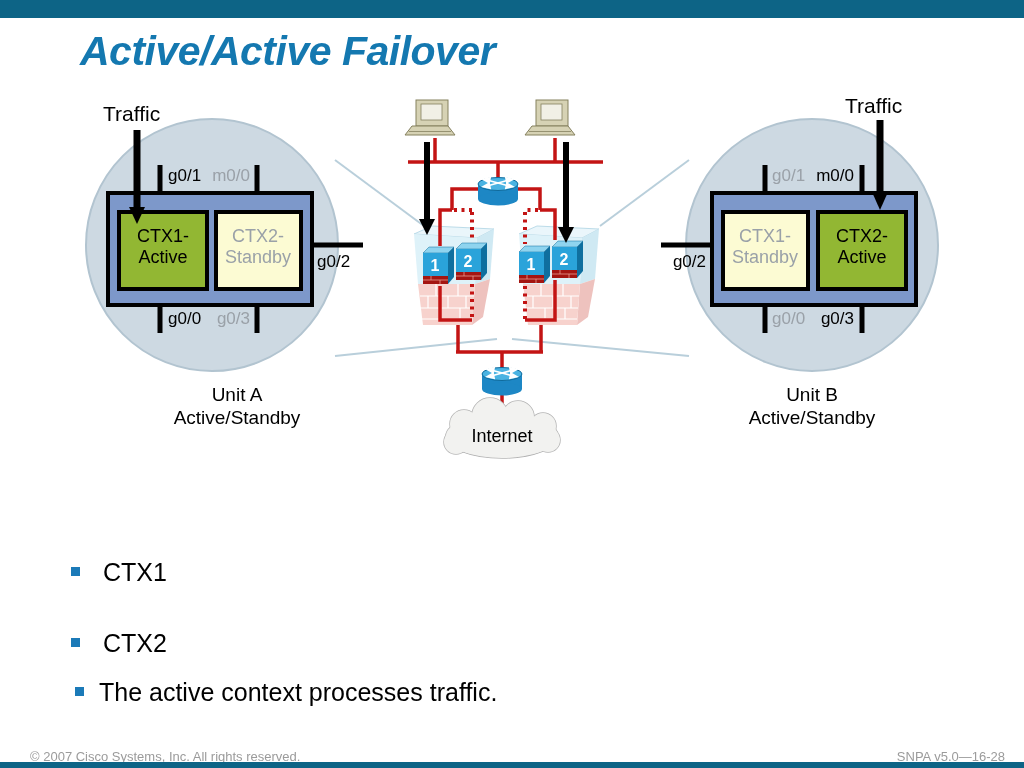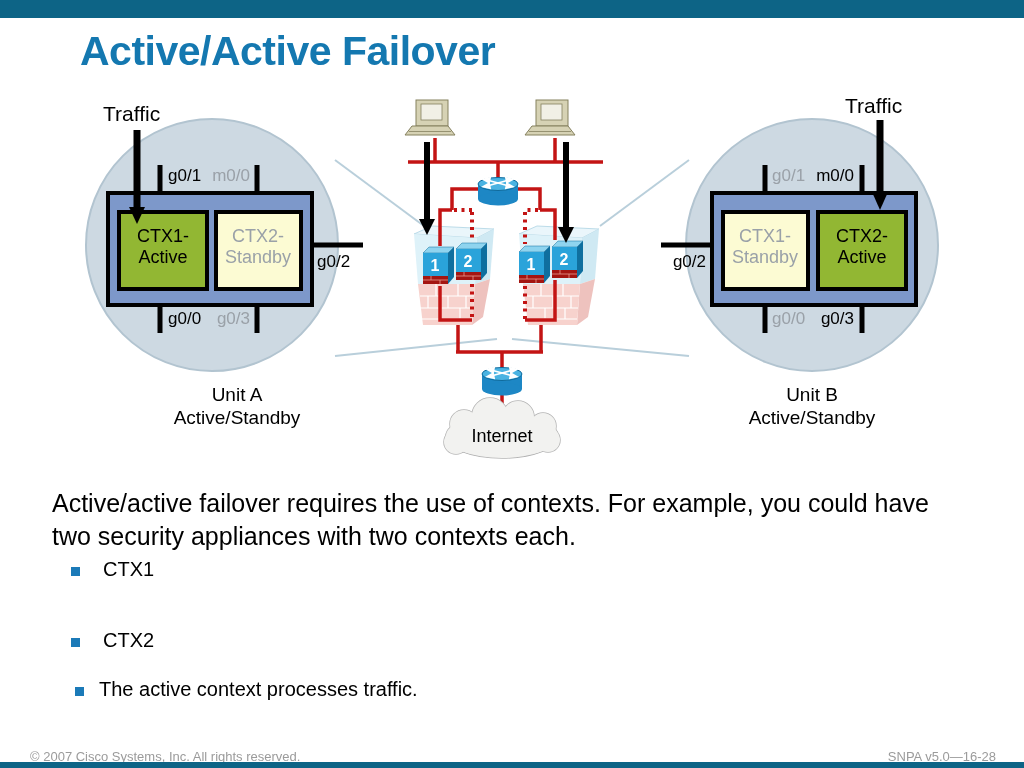--- a/index.html
+++ b/index.html
@@ -1,32 +1,32 @@
 <!DOCTYPE html>
 <html><head>
 <meta charset="utf-8">
 <style>
   html,body{margin:0;padding:0;background:#777;}
   .slide{position:relative;width:1024px;height:768px;background:#ffffff;overflow:hidden;
          font-family:"Liberation Sans","DejaVu Sans",sans-serif;}
   .topbar{position:absolute;left:0;top:0;width:1024px;height:18px;background:#0d6486;}
   .bottombar{position:absolute;left:0;bottom:0;width:1024px;height:6px;background:#0d6486;}
   .title{position:absolute;left:80px;top:28px;margin:0;font-size:41px;font-weight:bold;
-         color:#1478b0;letter-spacing:-0.5px;}
+         color:#1478b0;letter-spacing:-0.5px;font-style:italic;}
   .para{position:absolute;color:#000;font-size:25px;line-height:33px;}
   .p1{left:52px;top:487px;width:900px;}
   .p2{left:38px;top:637px;width:960px;}
-  .brow{position:absolute;display:flex;align-items:flex-start;color:#000;font-size:20px;}
+  .brow{position:absolute;display:flex;align-items:flex-start;color:#000;font-size:25px;}
   .brow .sq{display:inline-block;width:9px;height:9px;background:#1b7ab8;margin-top:9px;flex:0 0 auto;}
   .g1{left:71px;} .g1 .sq{margin-right:23px;}
   .g2{left:75px;justify-content:flex-end;} .g2 .sq{margin-right:15px;}
   .r1a{top:558px;} .r1b{top:629px;}
   .r2a{top:678px;} .r2b{top:715px;}
   .foot{position:absolute;top:749px;font-size:13px;color:#9b9b9b;}
-  .fl{left:30px;} .fr{right:28px;margin-left:6px;}
+  .fl{left:30px;} .fr{right:19px;margin-left:6px;}
   svg{position:absolute;left:0;top:80px;}
   svg text{font-family:"Liberation Sans","DejaVu Sans",sans-serif;}
 </style>
 </head>
 <body>
 
 <div class="slide">
   <div class="topbar"></div>
 
   <h1 class="title">Active/Active Failover</h1>
@@ -204,21 +204,20 @@
           <circle cx="543" cy="346" r="13"></circle>
           <circle cx="456" cy="362" r="12"></circle>
           <circle cx="548" cy="360" r="12"></circle>
           <ellipse cx="502" cy="366" rx="44" ry="11"></ellipse>
         </g>
         <text x="502" y="362" font-size="18" text-anchor="middle" fill="#000">Internet</text>
       </g>
     </g>
   </svg>
 
-  <div class="para p1">Active/active failover requires the use of contexts. For example, you could have two security appliances with two contexts each.</div>
 
   <div class="brow g1 r1a">
     <span class="sq"></span>
     <span>CTX1</span>
   </div>
   <div class="brow g1 r1b">
     <span class="sq"></span>
     <span>CTX2</span>
   </div>
 

